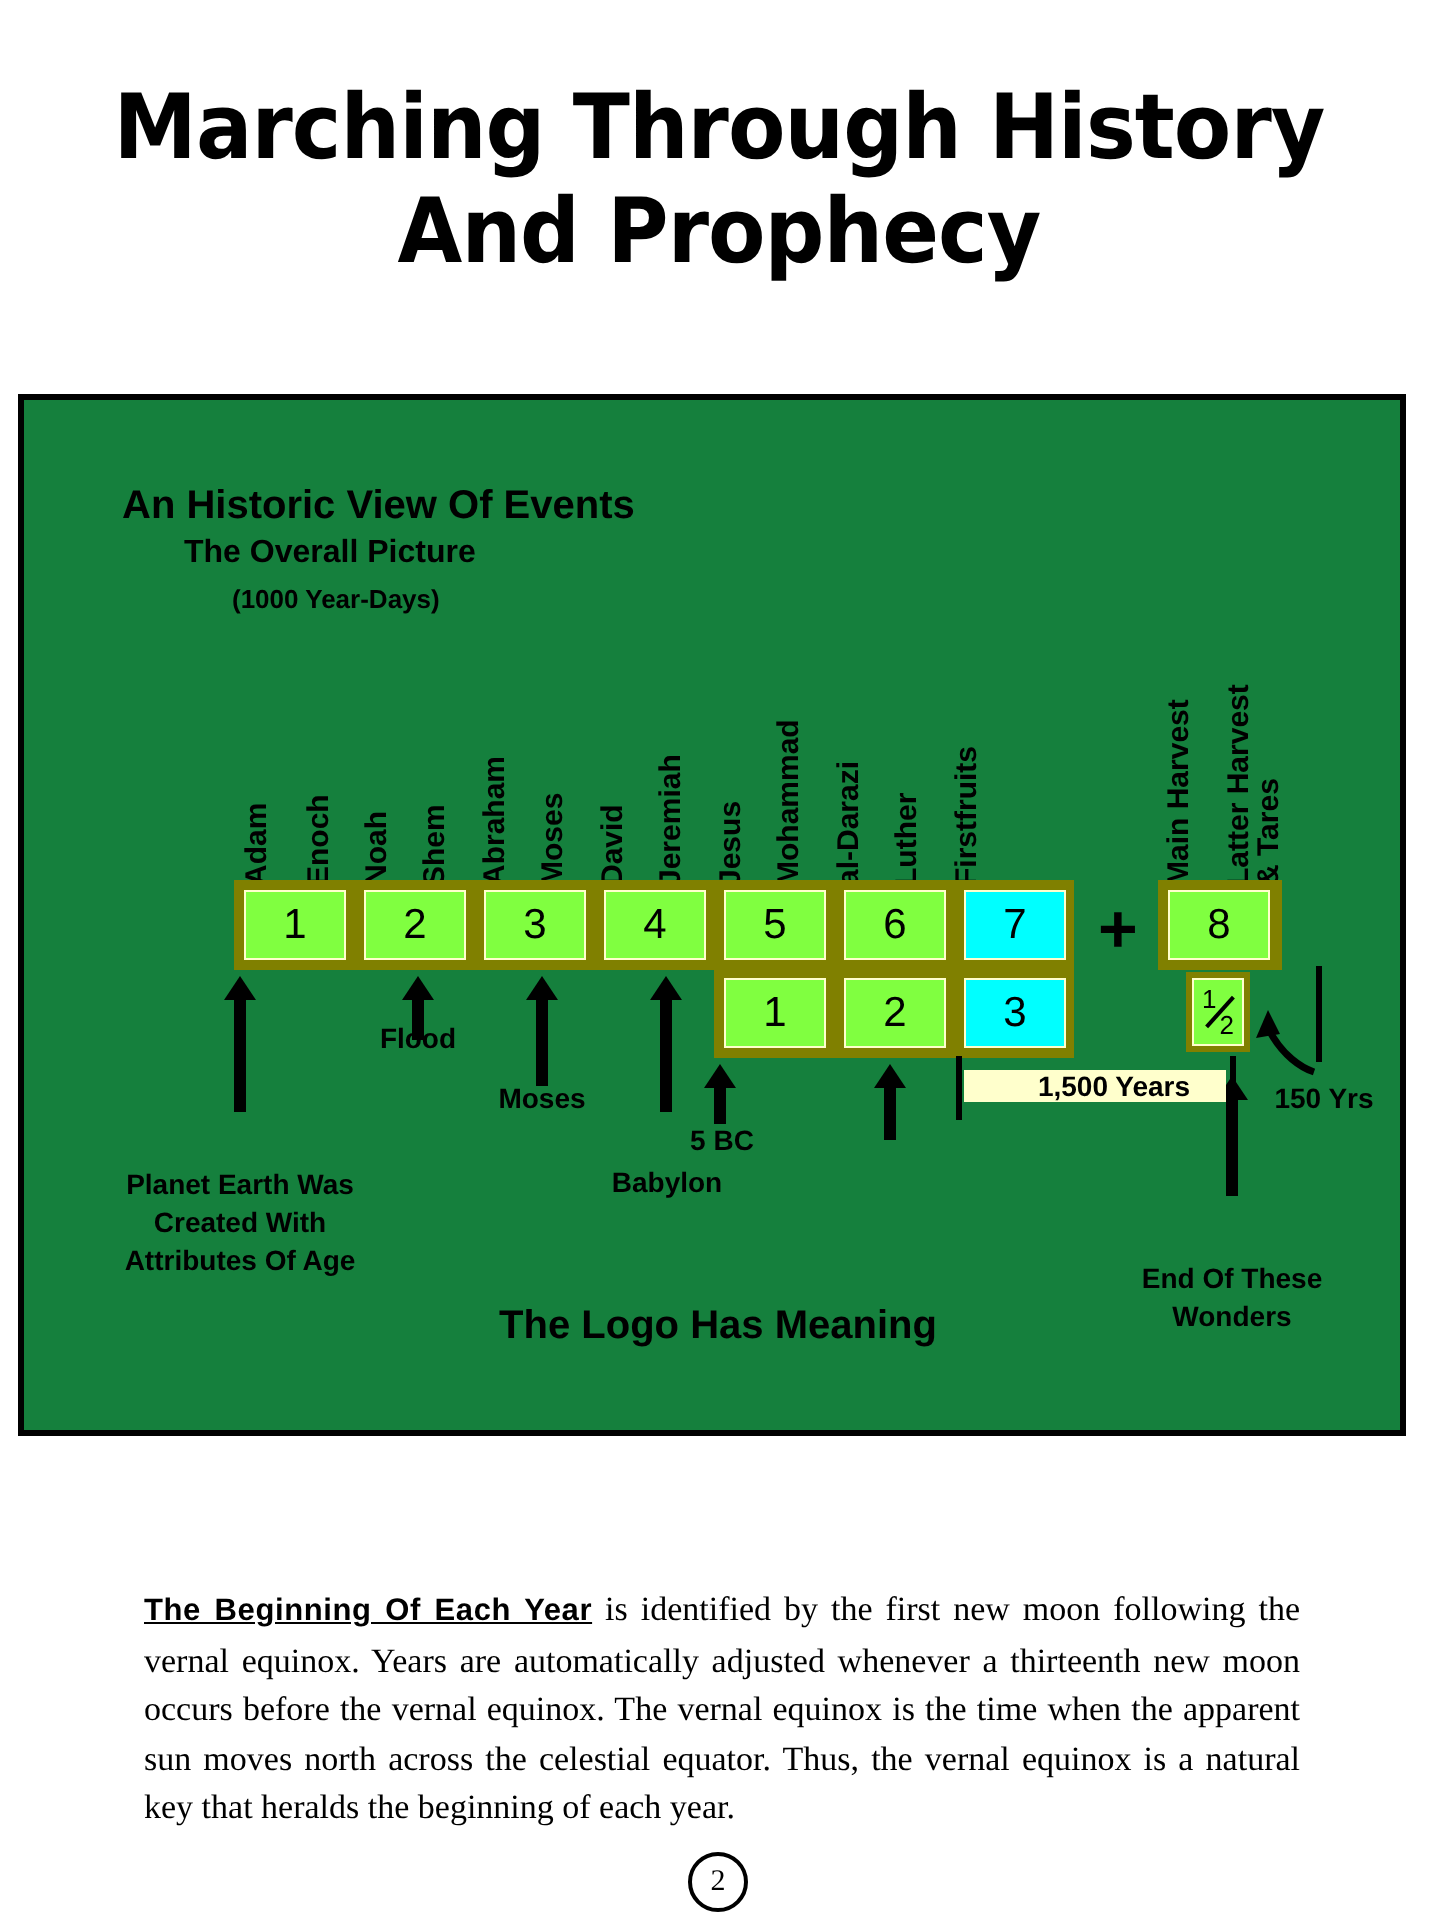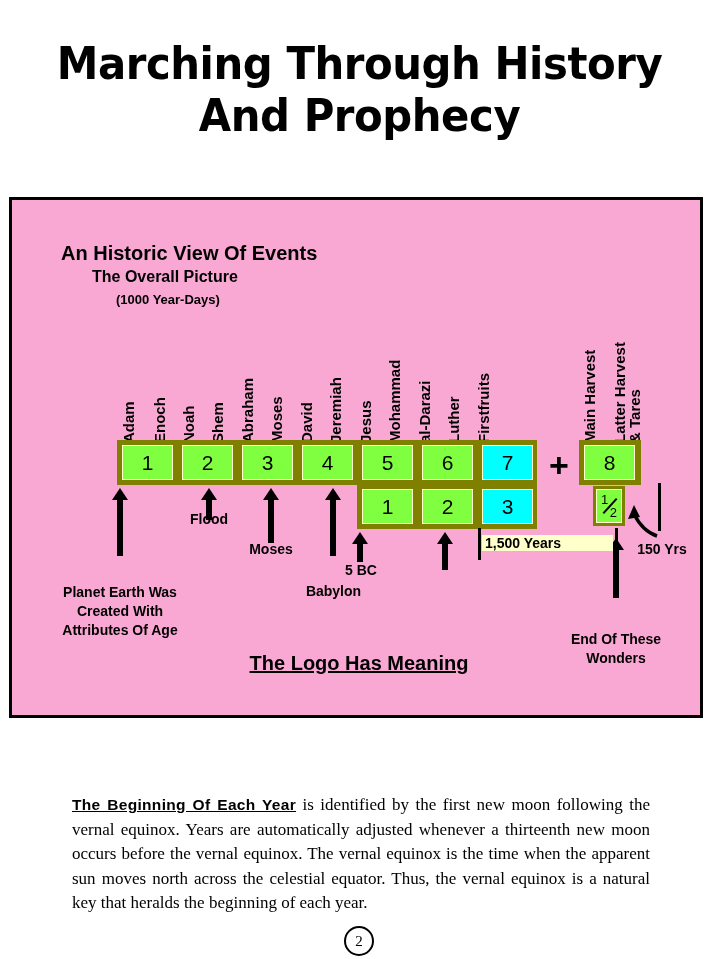--- a/index.html
+++ b/index.html
@@ -34,21 +34,21 @@
   }
   #page-title .tline { display: block; white-space: nowrap; }
 
   
   #diagram-panel {
     position: absolute;
     left: 9px;
     top: 197px;
     width: 694px;
     height: 521px;
-    background: #f9a8d4;
+    background: #15803d;
     border: 3px solid #000000;
     box-sizing: border-box;
   }
 
   .hdr { position: absolute; font-weight: bold; white-space: nowrap; }
   #hdr-line1 { left: 49px; top: 42px; font-size: 20px; }
   #hdr-line2 { left: 80px; top: 68px; font-size: 16px; }
   #hdr-line3 { left: 104px; top: 92px; font-size: 13px; }
 
   
@@ -149,41 +149,40 @@
   }
   #dim-1500 .ah-l, #dim-1500 .ah-r {
     position: absolute; top: 1px; width: 0; height: 0;
     border-top: 6px solid transparent;
     border-bottom: 6px solid transparent;
   }
   #dim-1500 .ah-l { left: 0; border-right: 8px solid #000; }
   #dim-1500 .ah-r { right: 0; border-left: 8px solid #000; }
   #dim-1500 .dlabel {
     position: absolute; left: 0; right: 0; top: -3px;
-    text-align: left; font-size: 14px; font-weight: bold;
-    background: #ffffcc; padding: 0 3px;
+    text-align: right; font-size: 14px; font-weight: bold;
+    background: #ffffcc; padding: 0 18px;
     white-space: nowrap;
   }
 
   .cap {
     position: absolute;
     font-size: 14px;
     font-weight: bold;
     white-space: nowrap;
     text-align: center;
     line-height: 19px;
   }
 
   #logo-caption {
     position: absolute;
     left: 0; top: 452px; width: 694px;
     text-align: center;
     font-size: 20px;
     font-weight: bold;
-    text-decoration: underline;
   }
 
   
   #body-paragraph {
     position: absolute;
     left: 72px;
     top: 776px;
     width: 578px;
     font-family: "Liberation Serif", serif;
     font-size: 17px;

